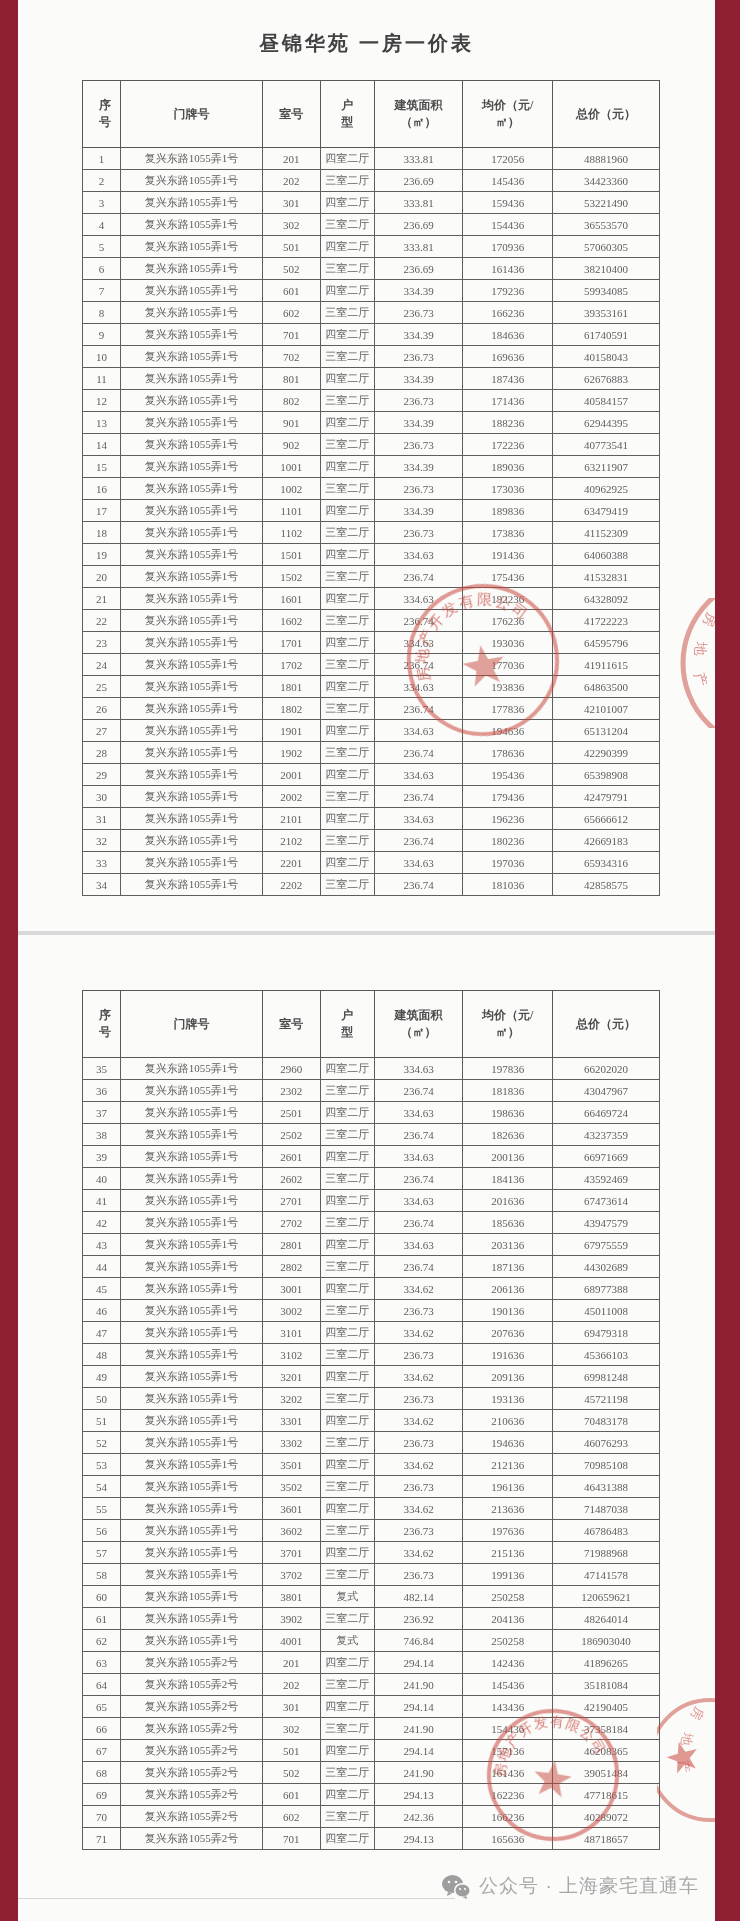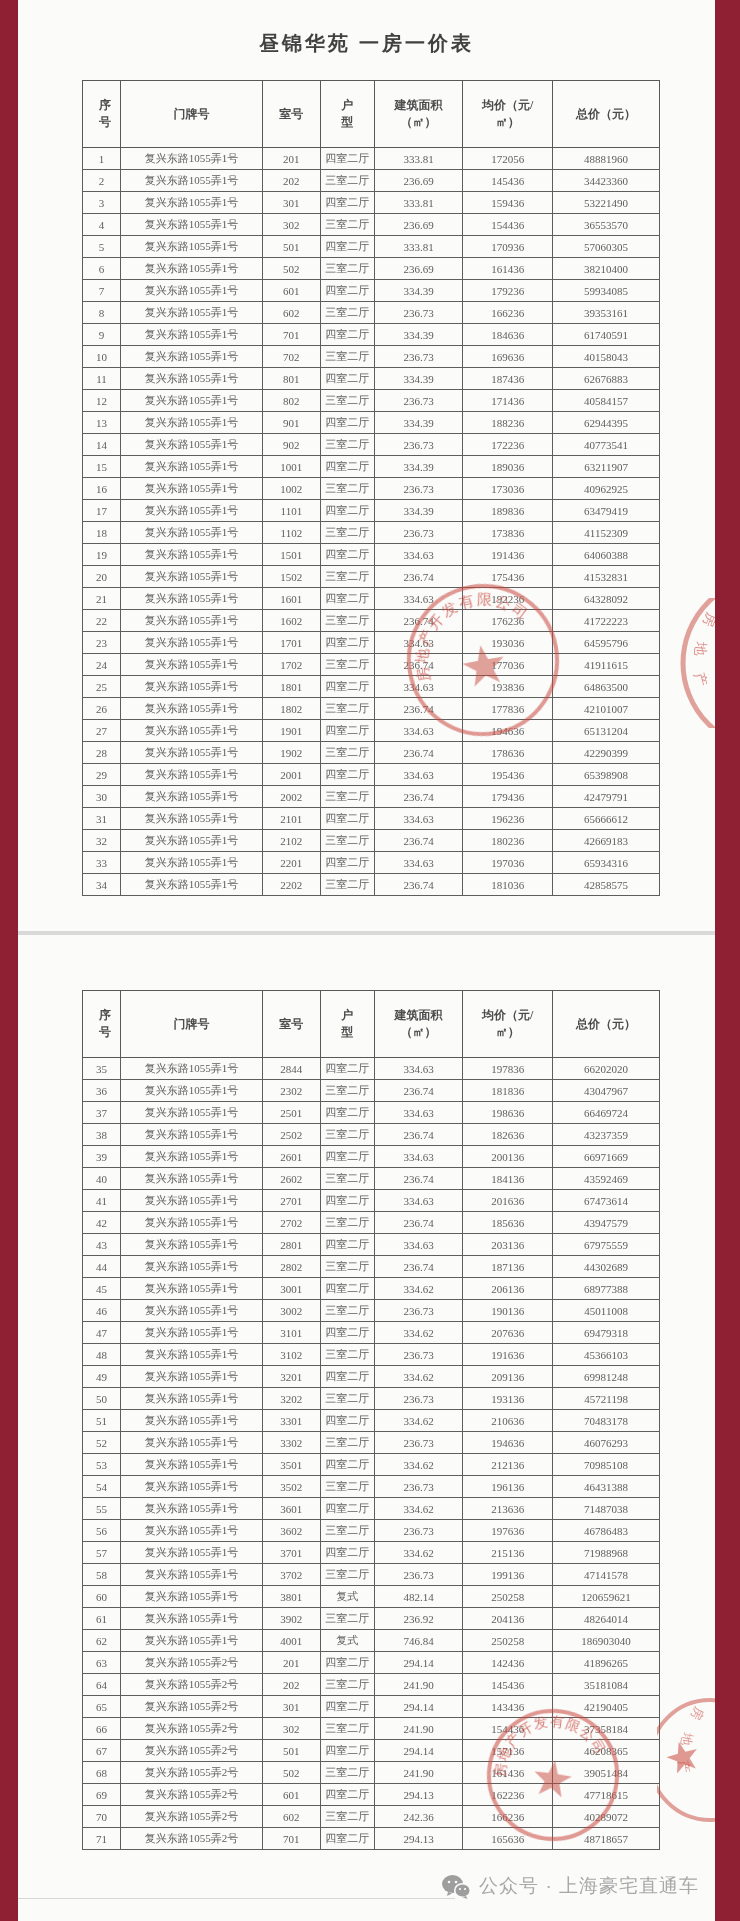--- a/index.html
+++ b/index.html
@@ -404,21 +404,21 @@
             <th>户型</th>
             <th>建筑面积（㎡）</th>
             <th>均价（元/㎡）</th>
             <th>总价（元）</th>
           </tr>
         </thead>
       <tbody>
           <tr>
             <td>35</td>
             <td>复兴东路1055弄1号</td>
-            <td>2844</td>
+            <td>2960</td>
             <td>四室二厅</td>
             <td>334.63</td>
             <td>197836</td>
             <td>66202020</td>
           </tr>
           <tr>
             <td>36</td>
             <td>复兴东路1055弄1号</td>
             <td>2302</td>
             <td>三室二厅</td>

